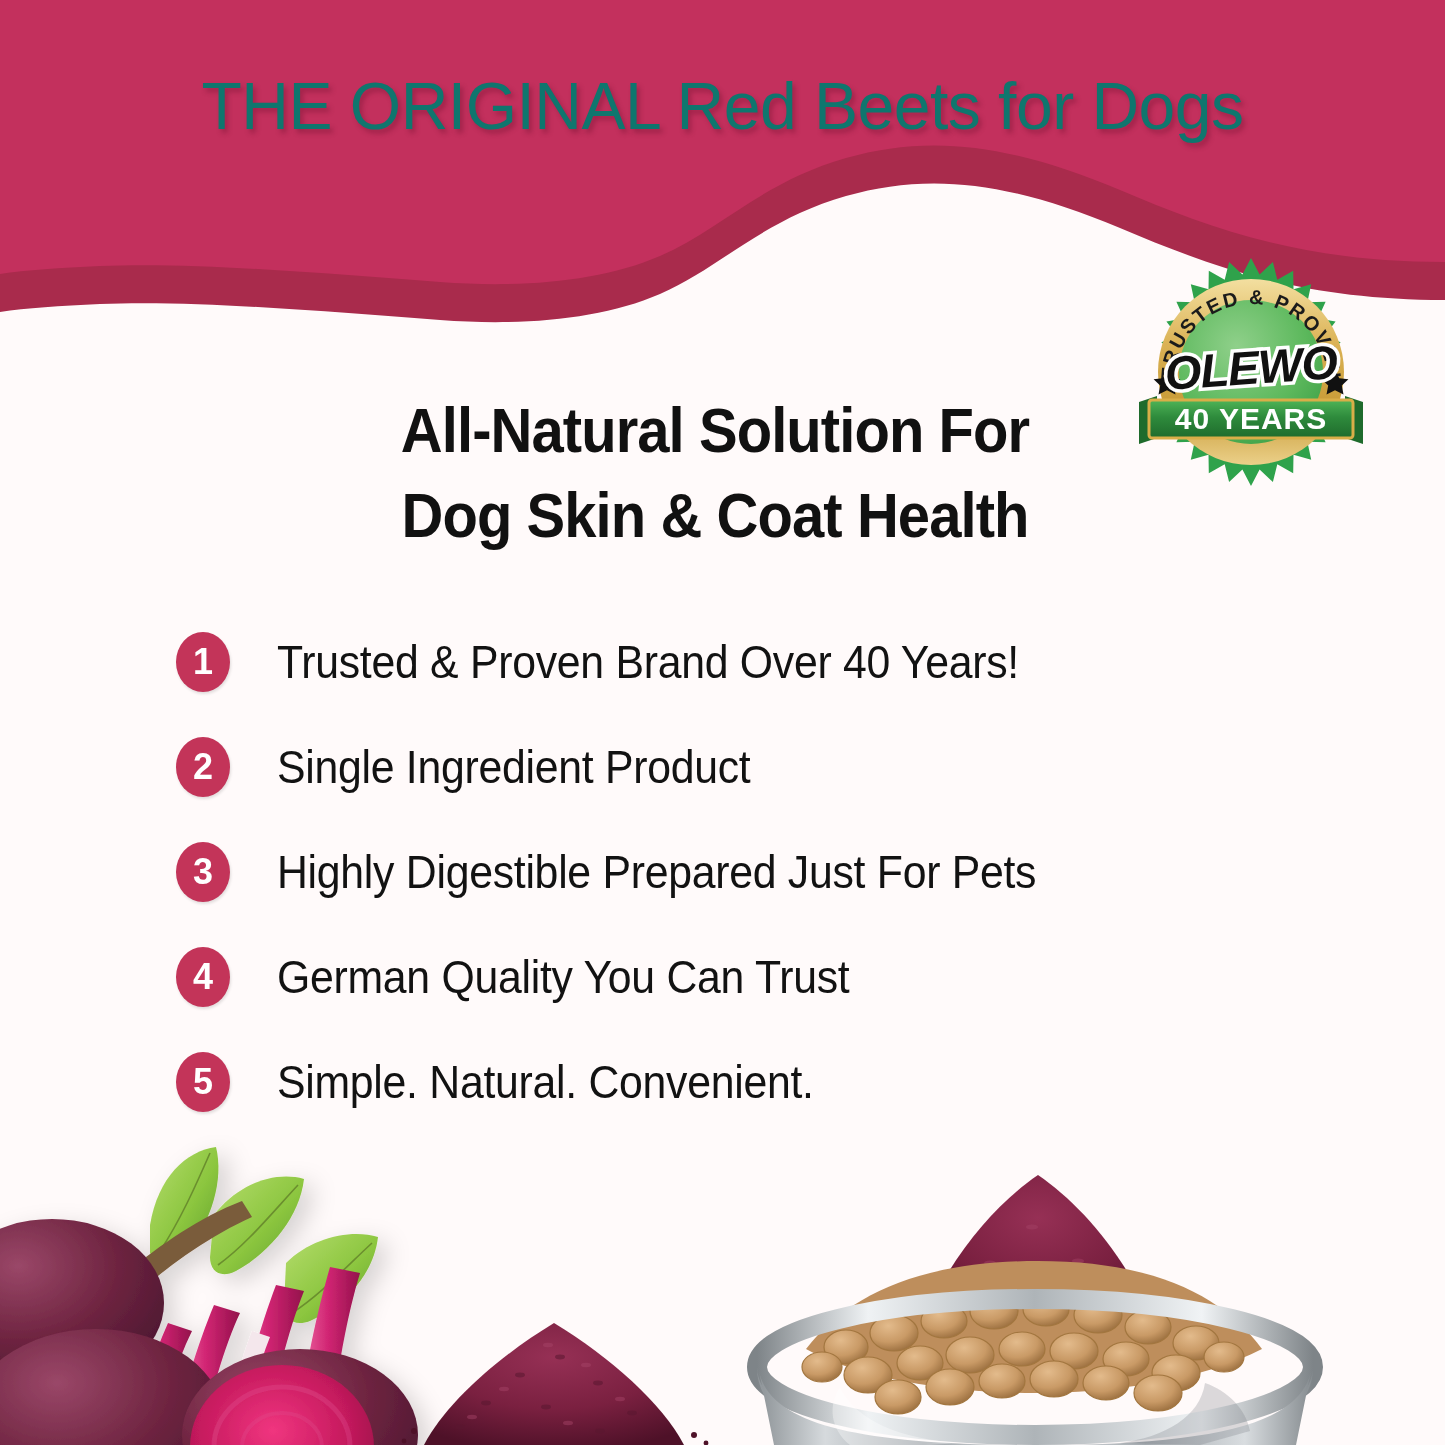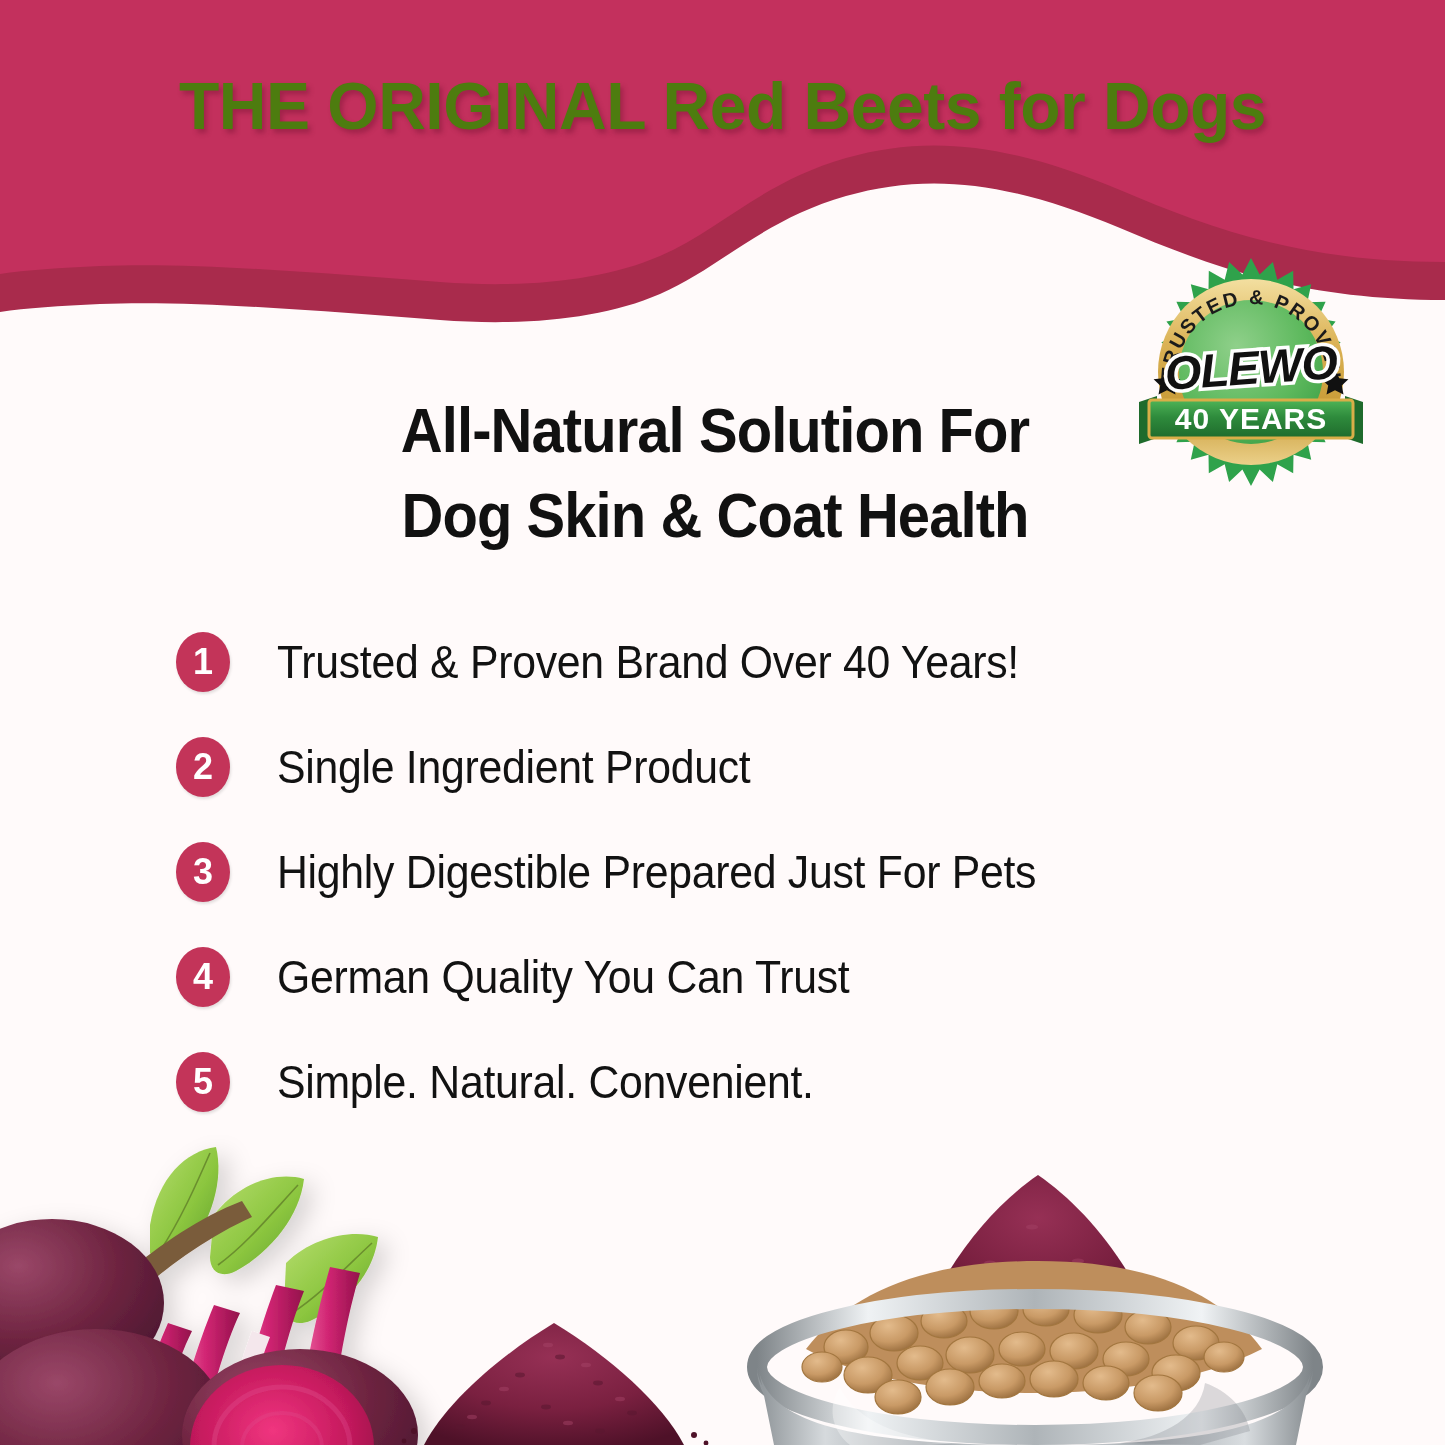--- a/index.html
+++ b/index.html
@@ -14,23 +14,23 @@
   
   #header-banner{
     position:absolute; left:0; top:0; width:1445px; height:330px;
     overflow:hidden;
   }
   #header-wave-svg{ position:absolute; left:0; top:0; }
 
   #header-title{
     position:absolute; left:0; top:68px; width:1445px;
     text-align:center;
-    font-size:66px; font-weight:bold;
+    font-size:66px; font-weight:normal;
     letter-spacing:-0.5px;
-    color:#4d7c0f;
+    color:#0f766e;
     white-space:nowrap;
     text-shadow:3px 4px 5px rgba(120,20,50,0.45);
     font-stretch:condensed;
   }
 
   
   #trust-badge{
     position:absolute; left:1131px; top:252px;
     width:240px; height:240px;
   }

